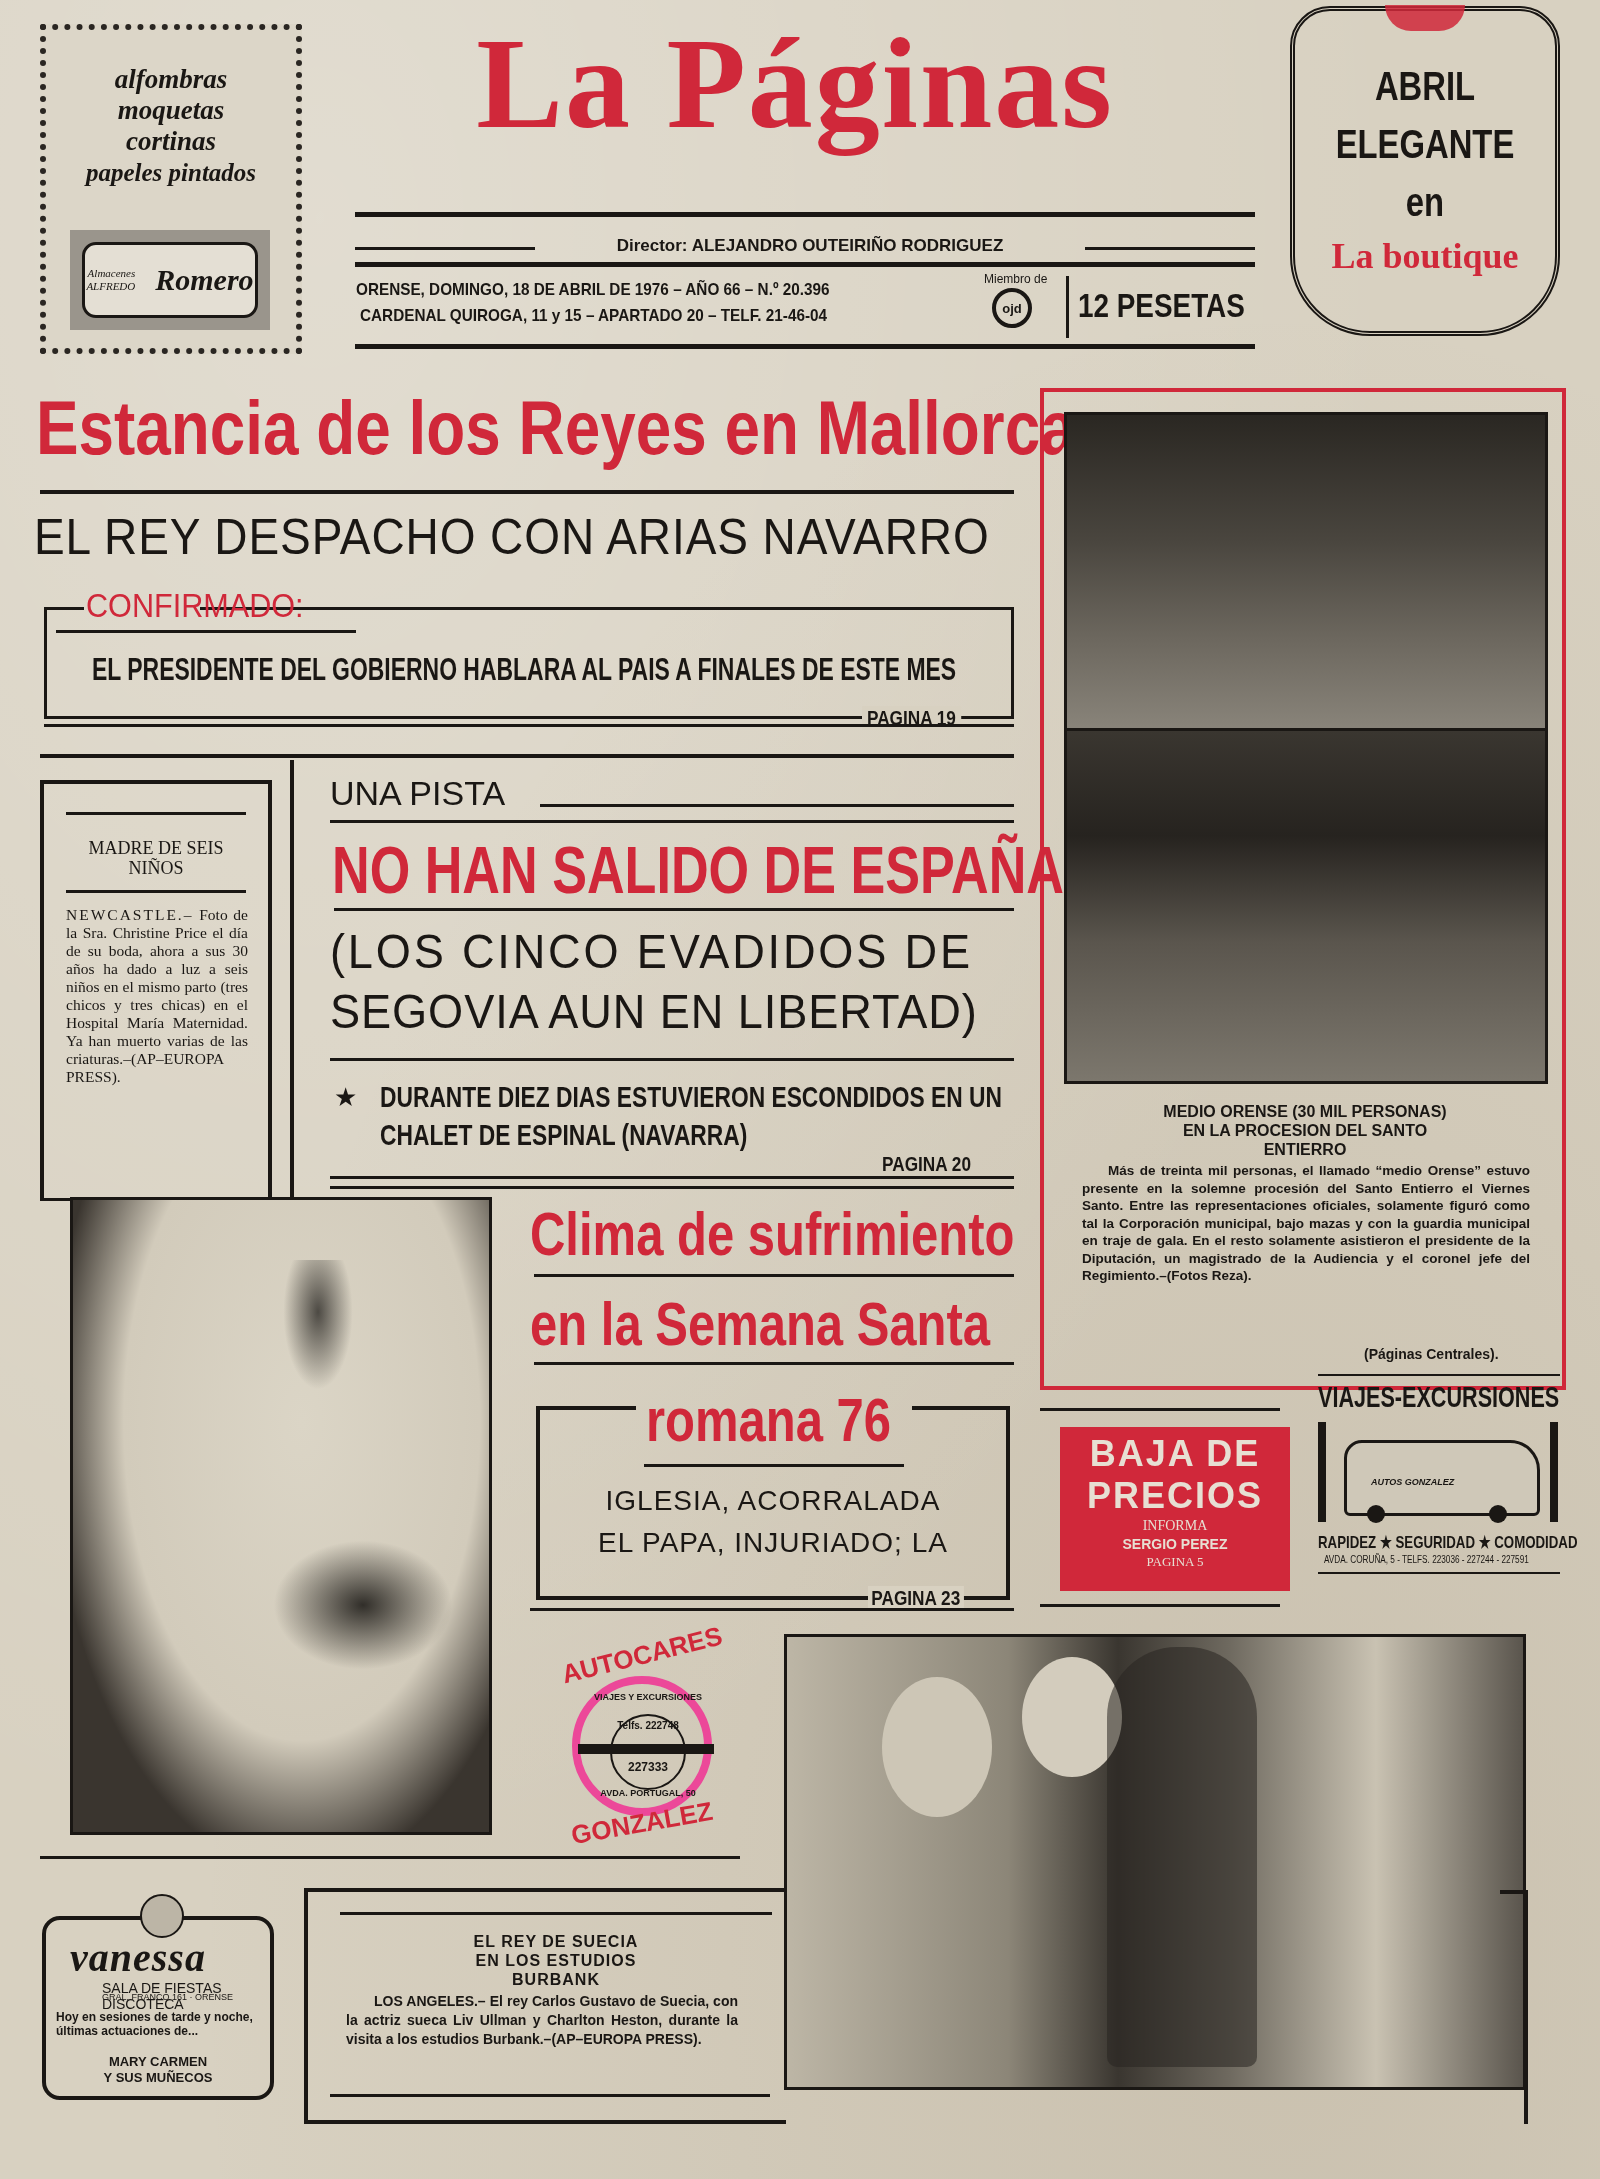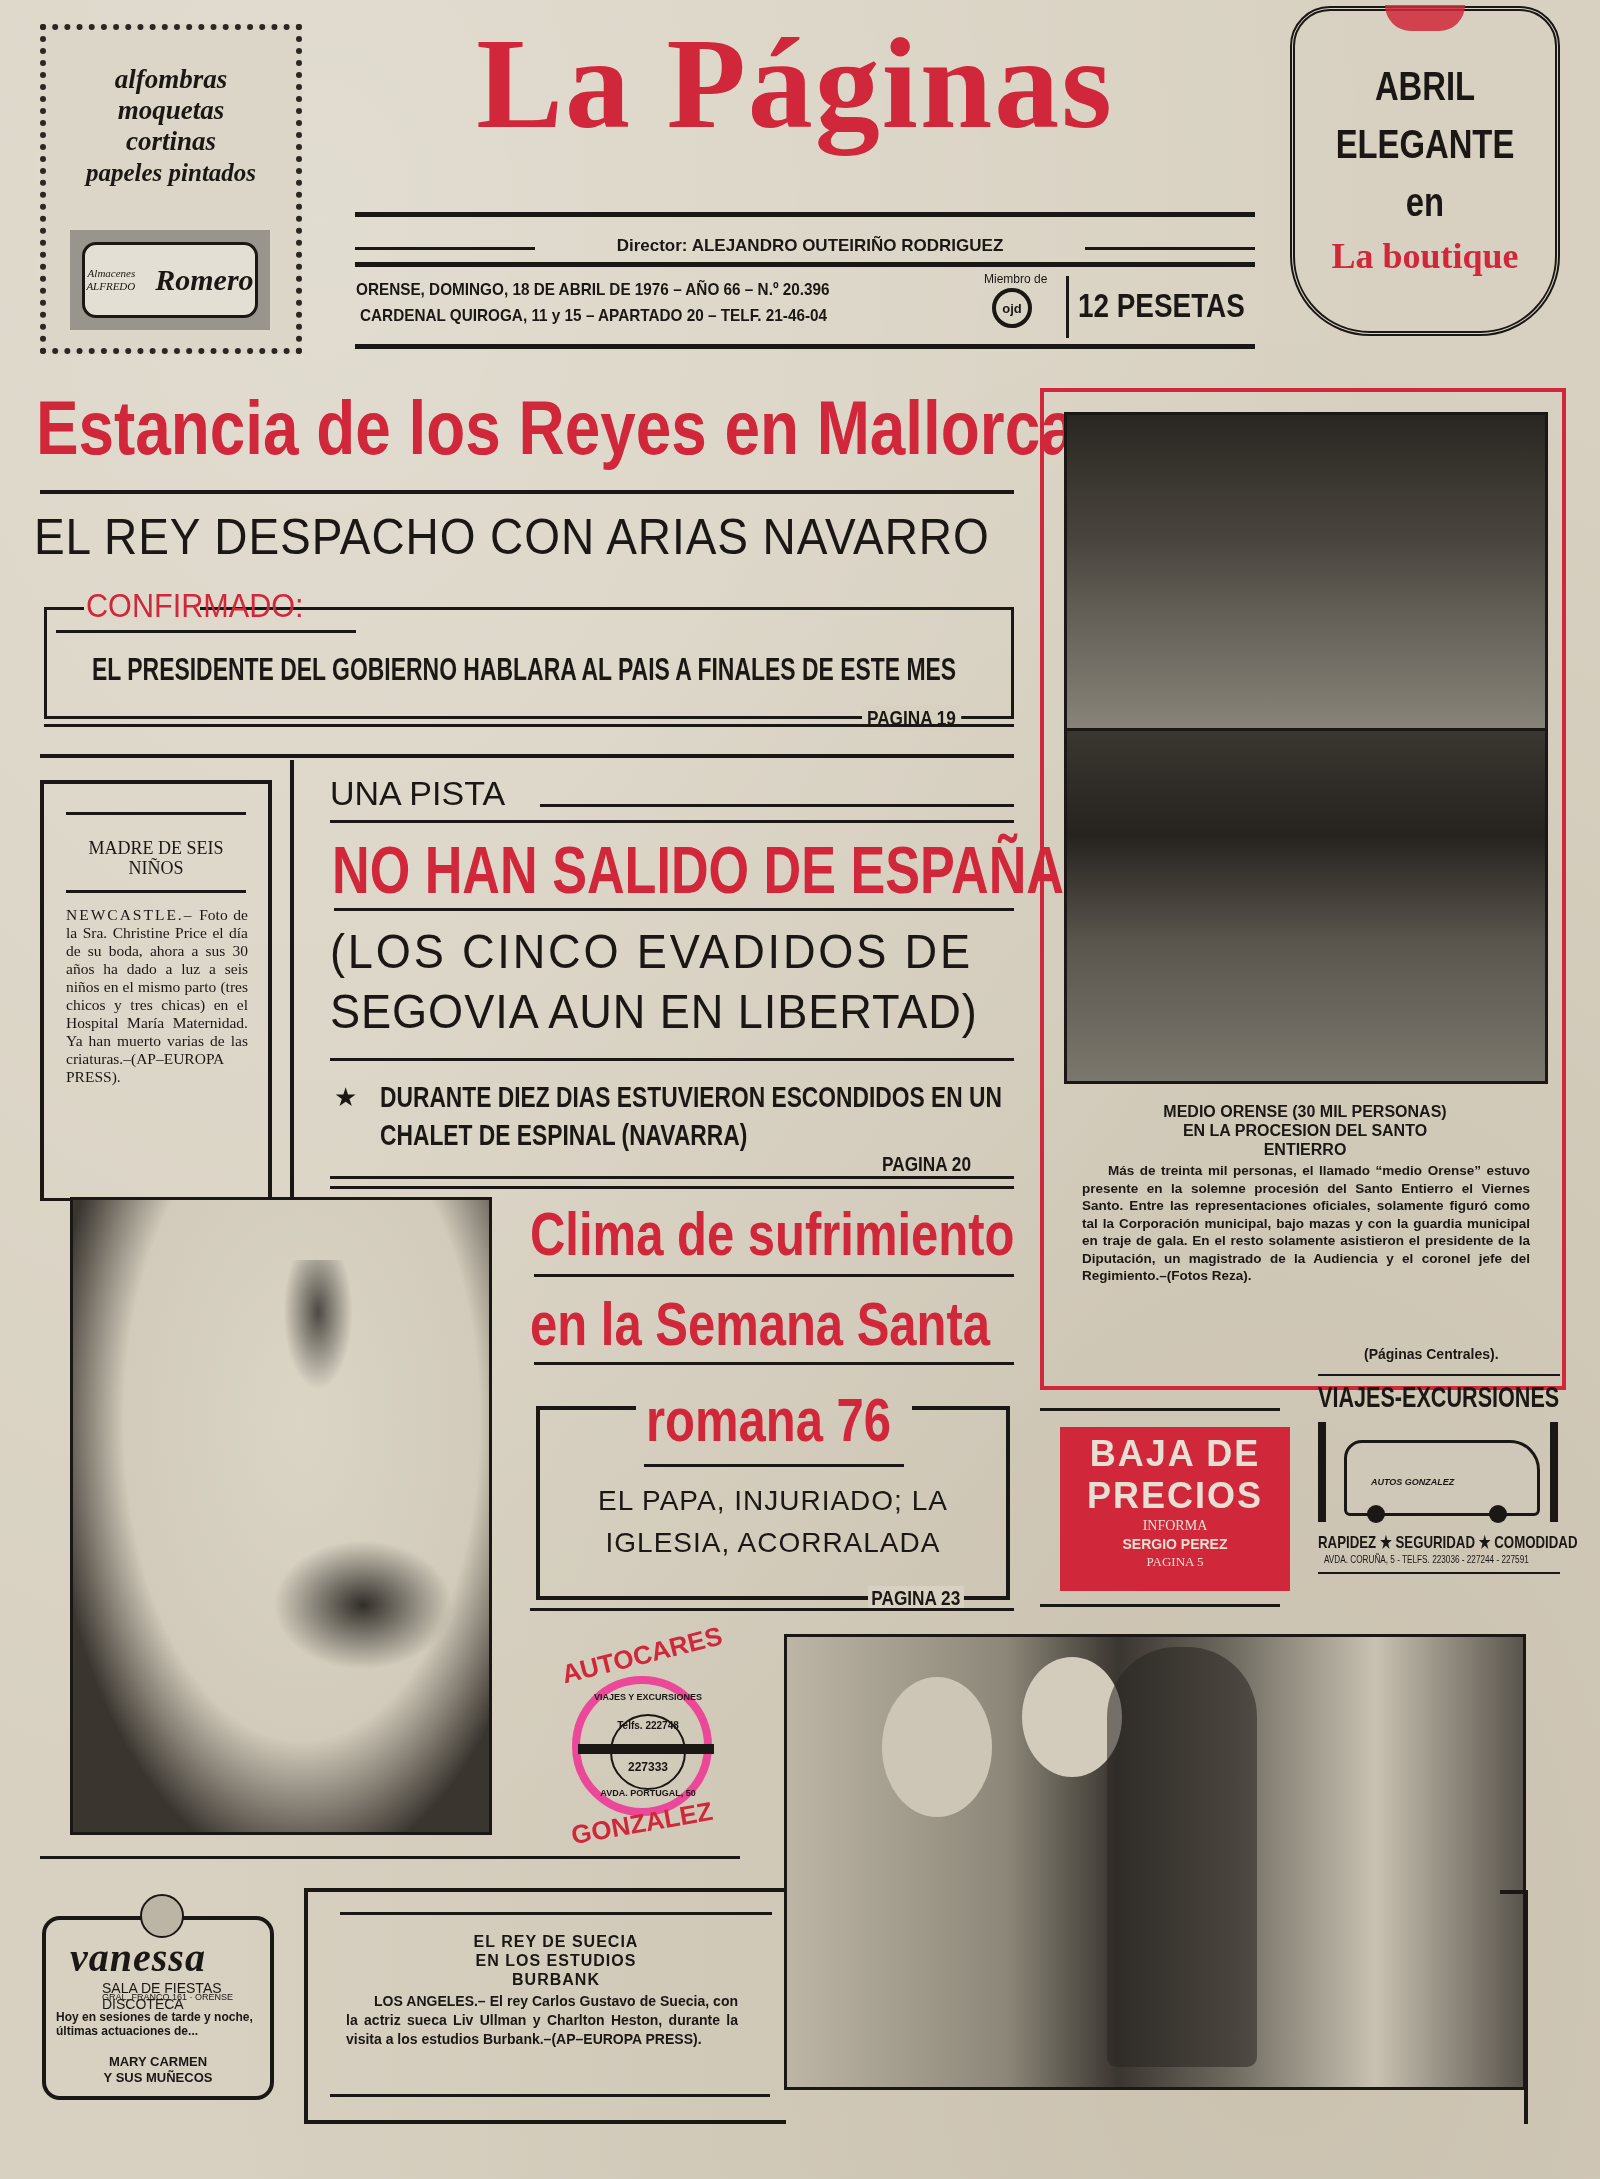--- a/index.html
+++ b/index.html
@@ -132,22 +132,22 @@
 <div class="abs red cond" style="left:530px;top:1198px;font-size:62px;transform:scaleX(0.79);">Clima de sufrimiento</div>
 <div class="rule" style="left:534px;top:1274px;width:480px;height:3px;"></div>
 <div class="abs red cond" style="left:530px;top:1288px;font-size:62px;transform:scaleX(0.79);">en la Semana Santa</div>
 <div class="rule" style="left:534px;top:1362px;width:480px;height:3px;"></div>
 <div class="abs" style="left:536px;top:1406px;width:474px;height:194px;border:4px solid #1a1714;border-top:none;box-sizing:border-box;"></div>
 <div class="rule" style="left:536px;top:1406px;width:100px;height:4px;"></div>
 <div class="rule" style="left:912px;top:1406px;width:98px;height:4px;"></div>
 <div class="abs red cond" style="left:646px;top:1384px;font-size:62px;transform:scaleX(0.79);">romana 76</div>
 <div class="rule" style="left:644px;top:1464px;width:260px;height:3px;"></div>
 <div class="abs center" style="left:540px;top:1480px;width:466px;font-size:28px;line-height:42px;letter-spacing:1px;">
+  <div>IGLESIA, ACORRALADA</div>
   <div>EL PAPA, INJURIADO; LA</div>
-  <div>IGLESIA, ACORRALADA</div>
 </div>
 <div class="abs cond" style="left:868px;top:1586px;font-size:21px;transform:scaleX(0.82);background:#d8d1c1;padding:0 4px;">PAGINA 23</div>
 <div class="rule" style="left:530px;top:1608px;width:484px;height:3px;"></div>
 
 <div class="rule" style="left:1040px;top:1408px;width:240px;height:3px;"></div>
 <div class="abs center" style="left:1040px;top:1427px;width:230px;height:164px;background:#d0283a;color:#e7dfd3;box-sizing:border-box;padding-top:6px;margin-left:20px;">
   <div style="font-weight:bold;font-size:36px;line-height:42px;letter-spacing:2px;">BAJA DE</div>
   <div style="font-weight:bold;font-size:36px;line-height:42px;letter-spacing:2px;">PRECIOS</div>
   <div class="serif" style="font-size:14px;line-height:18px;">INFORMA</div>
   <div style="font-weight:bold;font-size:14px;line-height:18px;">SERGIO PEREZ</div>

